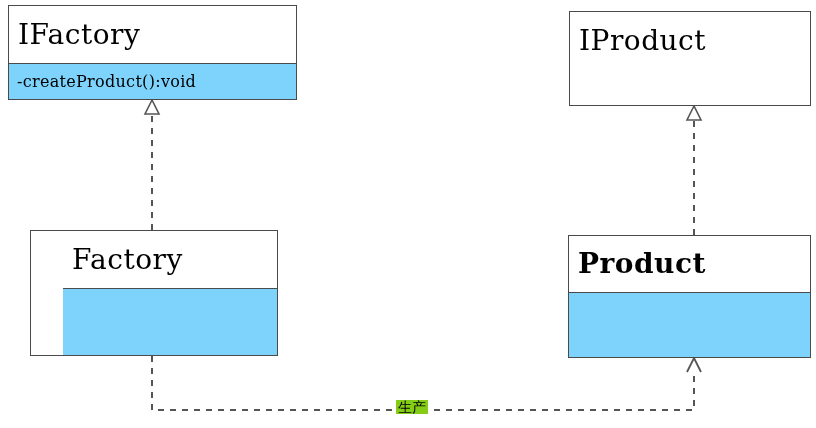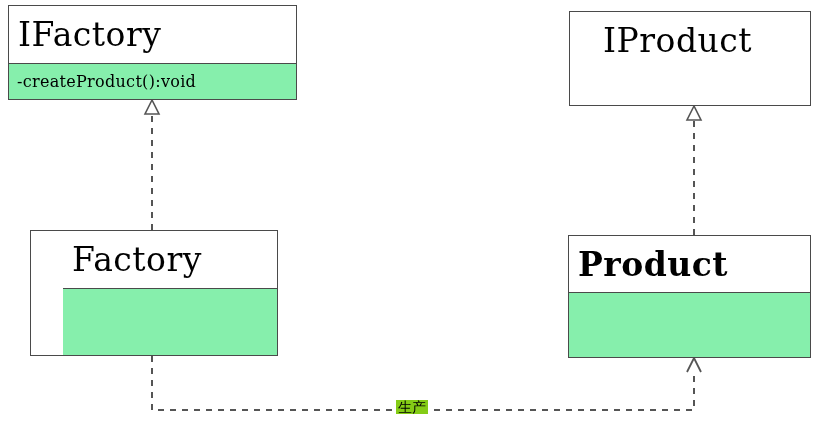--- a/index.html
+++ b/index.html
@@ -25,29 +25,29 @@
     background: #ffffff;
     display: flex;
     flex-direction: column;
   }
   .uml-class .compartment-name {
     box-sizing: border-box;
     background: #ffffff;
     display: flex;
     align-items: center;
     padding-left: 9px;
-    font-size: 33px;
+    font-size: 28px;
     line-height: 1;
     color: #000000;
     letter-spacing: 0.5px;
     white-space: nowrap;
   }
   .uml-class .compartment-members {
     box-sizing: border-box;
-    background: #86efac;
+    background: #7dd3fc;
     border-top: 1px solid #4a4a4a;
     flex: 1 1 auto;
     display: flex;
     flex-direction: column;
     justify-content: center;
     padding-left: 8px;
     font-size: 16px;
     line-height: 1.25;
     color: #000000;
     white-space: nowrap;
@@ -55,21 +55,21 @@
   .uml-class .member-line {
     font-family: "DejaVu Serif", serif;
     letter-spacing: 0.3px;
   }
   
   #box-ifactory {
     left: 8px;  top: 5px;  width: 289px;  height: 95px;
   }
   #box-ifactory .compartment-name { height: 57px; }
   #box-iproduct {
-    left: 569px; top: 11px; width: 242px; height: 95px; padding-left: 24px;
+    left: 569px; top: 11px; width: 242px; height: 95px;
   }
   #box-iproduct .compartment-name { height: 57px; }
   #box-factory {
     left: 30px;  top: 230px; width: 248px; height: 126px; padding-left: 32px;
   }
   #box-factory .compartment-name { height: 57px; }
   #box-product {
     left: 568px; top: 235px; width: 243px; height: 123px; font-weight: bold;
   }
   #box-product .compartment-name { height: 56px; }

